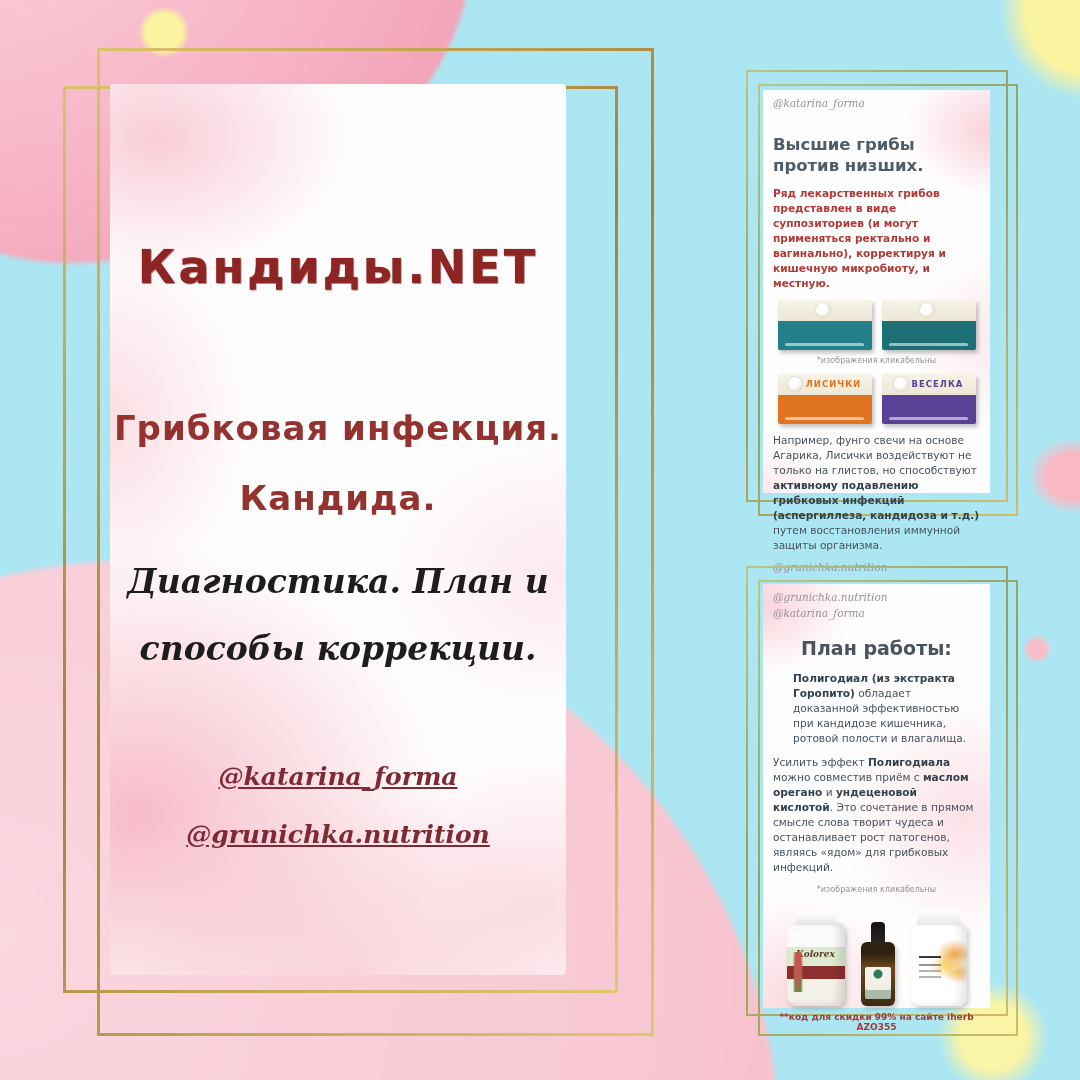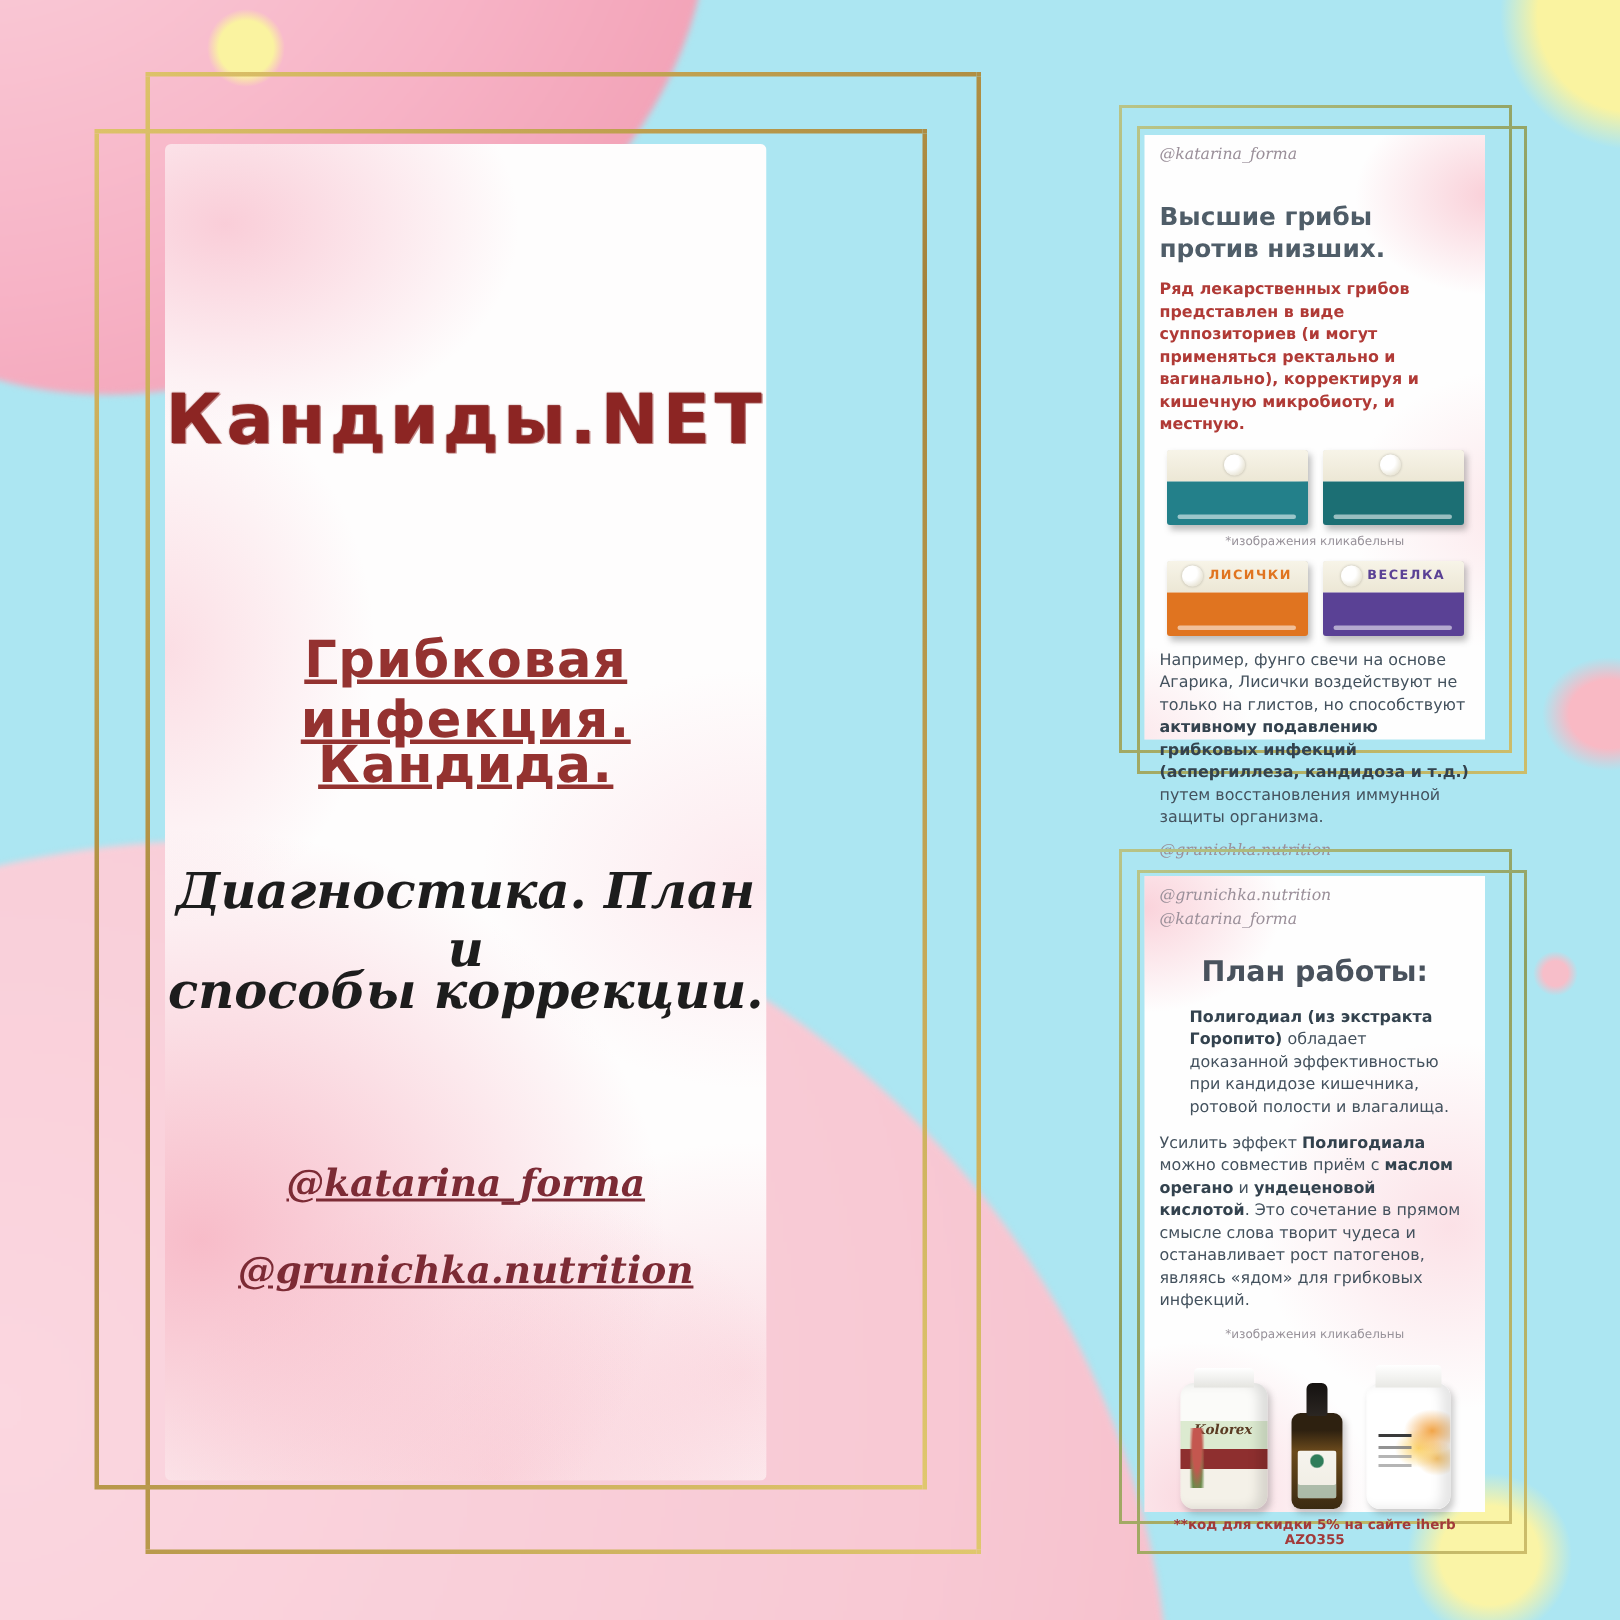--- a/index.html
+++ b/index.html
@@ -40,37 +40,37 @@
   .frame-main-b{left:63px;top:86px;width:549px;height:901px;}
   .frame-sm{border-width:2px;
     border-image:linear-gradient(135deg,#b9c487 0%,#8ea061 45%,#cdbd6a 100%) 1;}
   .frame-t1{left:746px;top:70px;width:258px;height:428px;}
   .frame-t2{left:758px;top:84px;width:256px;height:428px;}
   .frame-b1{left:746px;top:566px;width:258px;height:446px;}
   .frame-b2{left:758px;top:580px;width:256px;height:452px;}
 
   
   .main-card{
-    position:absolute;left:110px;top:96px;width:401px;height:891px;
+    position:absolute;left:110px;top:84px;width:456px;height:891px;
     border-radius:4px;
     background:
       radial-gradient(ellipse 280px 200px at 10% 6%, rgba(246,166,186,.55), transparent 70%),
       radial-gradient(ellipse 200px 260px at 0% 38%, rgba(248,183,197,.45), transparent 70%),
       radial-gradient(ellipse 430px 380px at 6% 82%, rgba(244,153,173,.65), transparent 72%),
       radial-gradient(ellipse 320px 280px at 55% 100%, rgba(247,178,193,.5), transparent 70%),
       radial-gradient(ellipse 280px 220px at 96% 92%, rgba(249,193,205,.5), transparent 70%),
       radial-gradient(ellipse 260px 200px at 98% 55%, rgba(251,210,220,.45), transparent 70%),
       #fefdfd;
   }
   .main-card .line{position:absolute;width:100%;text-align:center;}
   .poster-title{top:156px;font-size:46px;font-weight:bold;letter-spacing:3px;
     color:#8c2523;text-shadow:0 0 1px rgba(110,18,16,.9),1px 1px 0 rgba(150,40,38,.5);}
   .poster-sub1{top:324px;}
   .poster-sub2{top:394px;}
-  .poster-sub{font-size:34px;font-weight:bold;color:#943230;letter-spacing:1px;text-decoration:underline;}
+  .poster-sub{font-size:34px;font-weight:bold;color:#943230;letter-spacing:1px;}
   .poster-script{font-family:"DejaVu Serif", serif;font-style:italic;
     font-size:33px;font-weight:bold;color:#1d1d1d;}
   .poster-scr1{top:478px;}
   .poster-scr2{top:545px;}
   .poster-handle{font-family:"DejaVu Serif", serif;font-style:italic;font-weight:bold;
     font-size:25px;color:#7c2b35;text-decoration:underline;cursor:pointer;}
   .poster-h1{top:678px;}
   .poster-h2{top:736px;}
 
   
@@ -240,16 +240,16 @@
     <div class="tiny-note" style="margin-top:10px;">*изображения кликабельны</div>
 
     <div class="bottle-row">
       <div class="bottle bottle-kolorex">
         <span class="k-label">Kolorex</span>
       </div>
       <div class="bottle bottle-oregano"></div>
       <div class="bottle bottle-thorne"></div>
     </div>
 
-    <div class="footer-note">**код для скидки 5% на сайте iherb AZO355</div>
+    <div class="footer-note">**код для скидки 99% на сайте iherb AZO355</div>
   </div>
 
 </div>
 
 </body></html>

